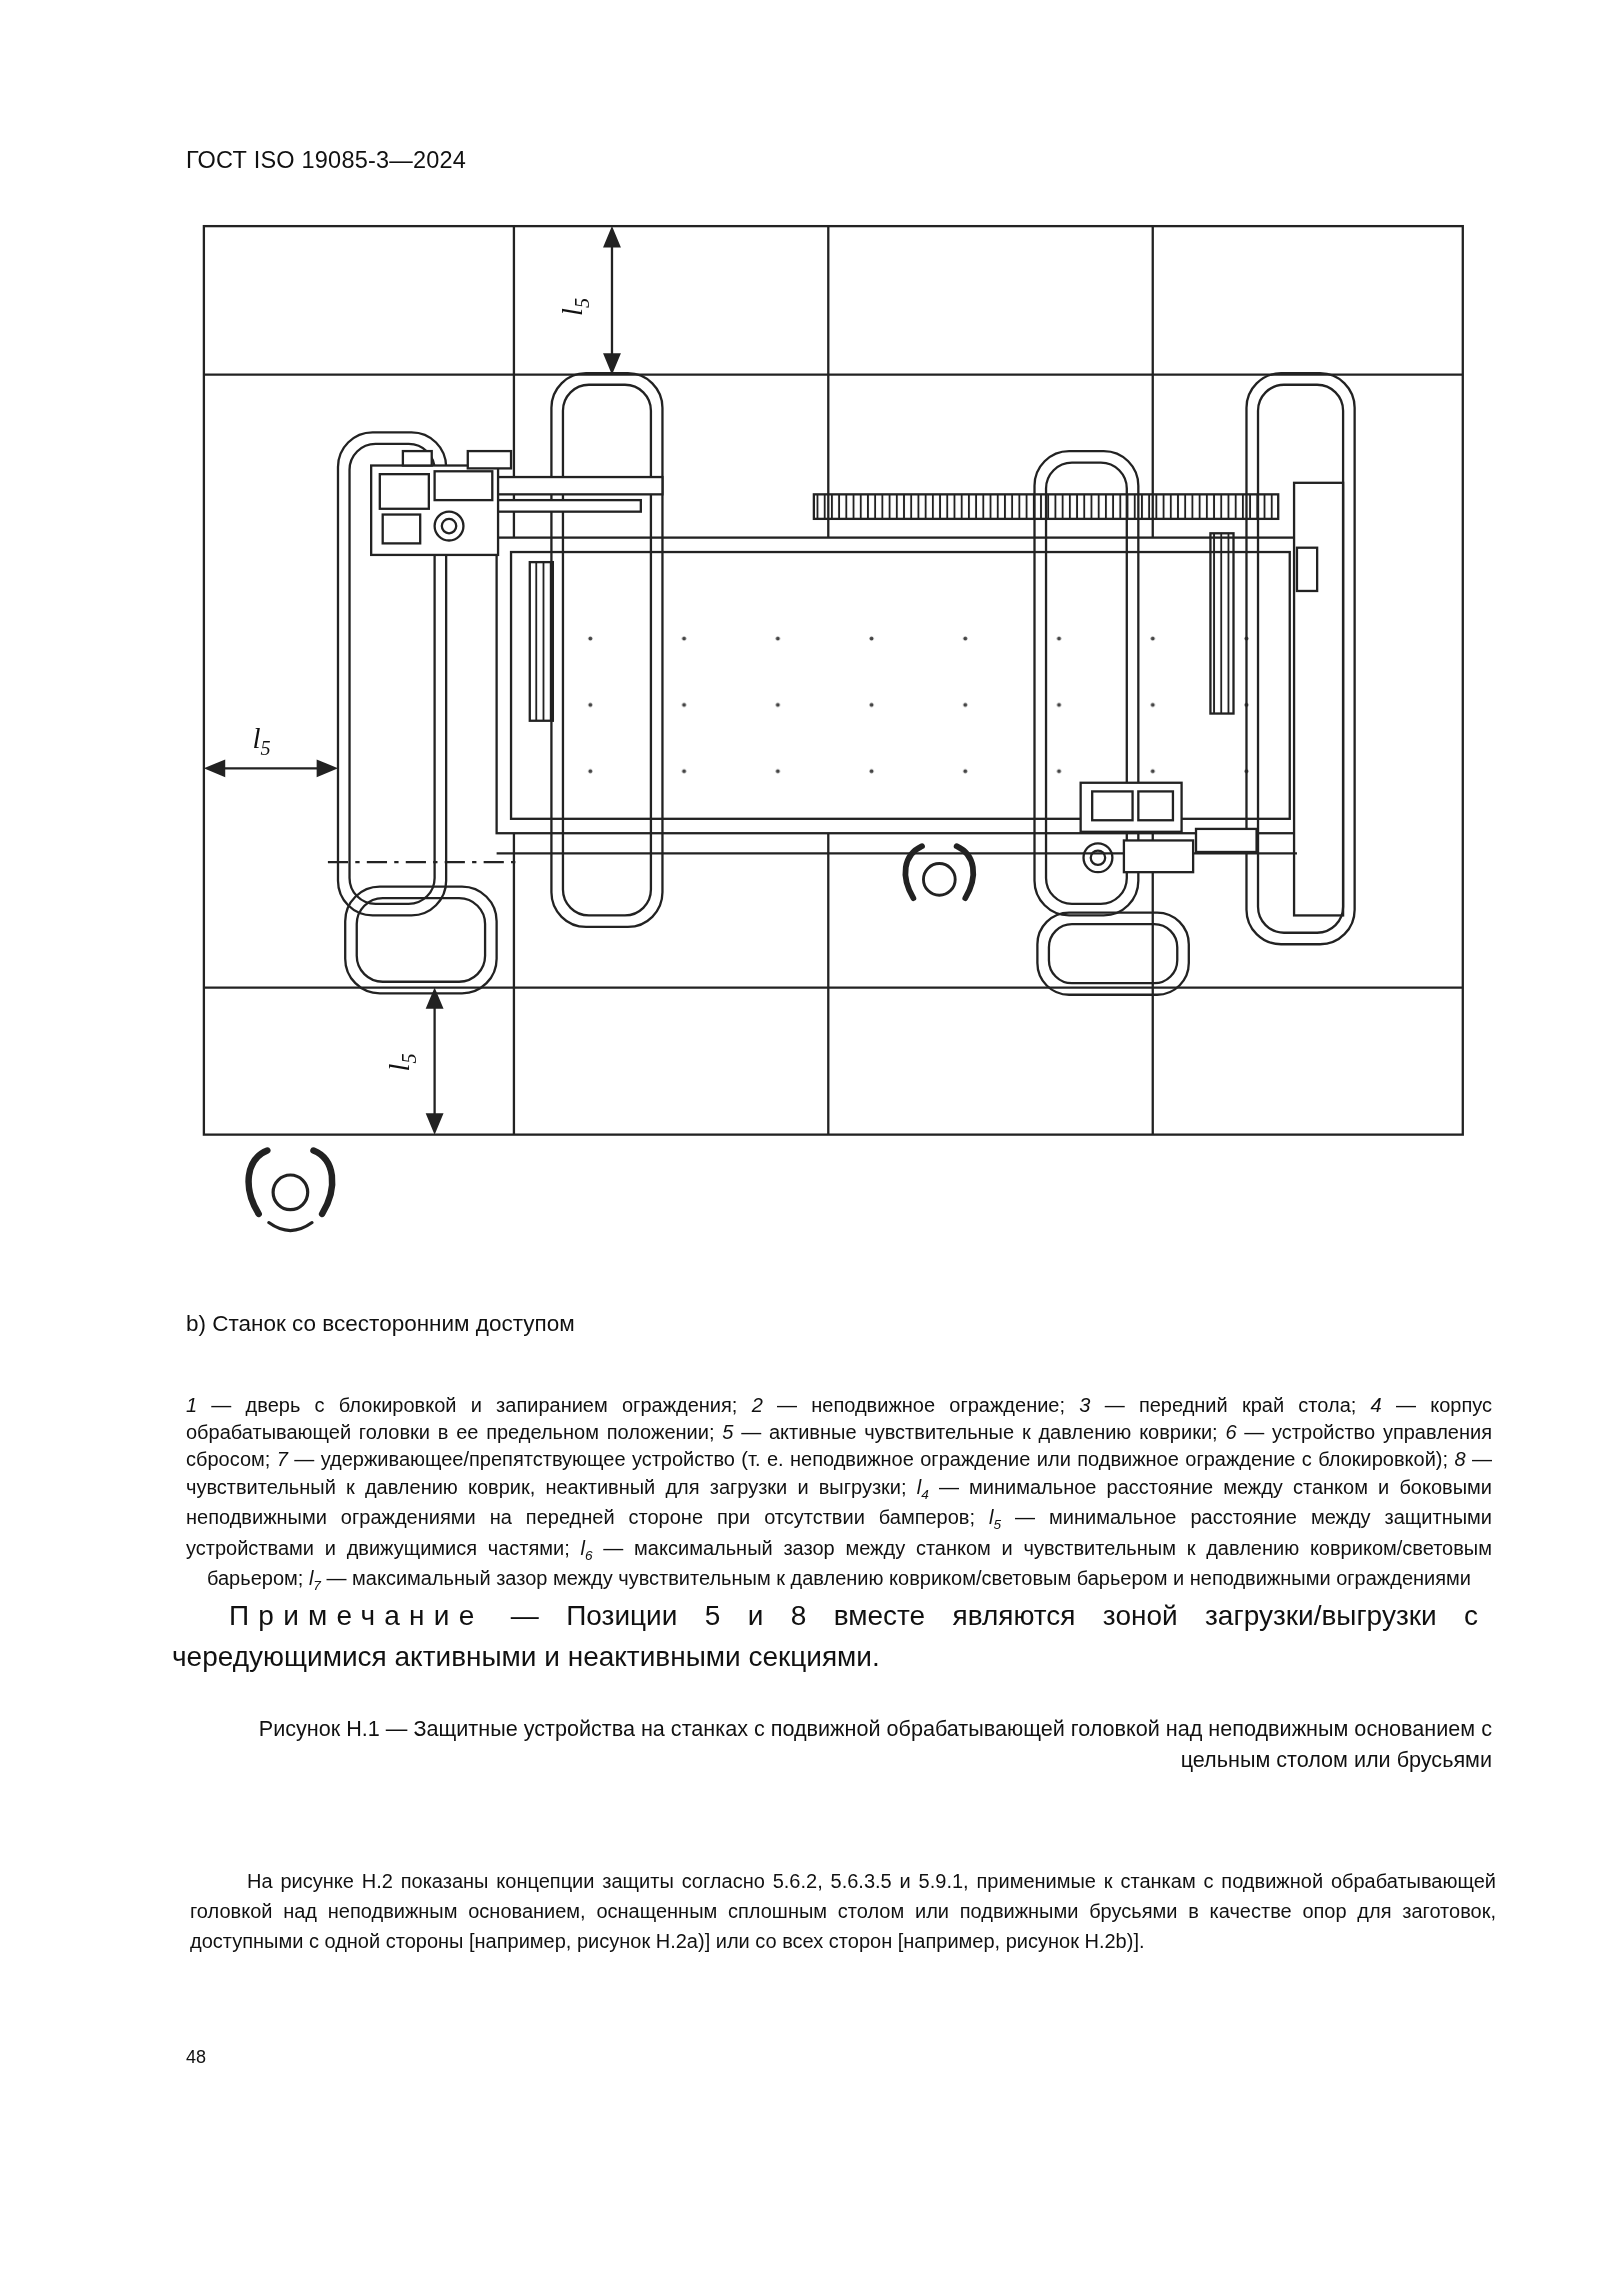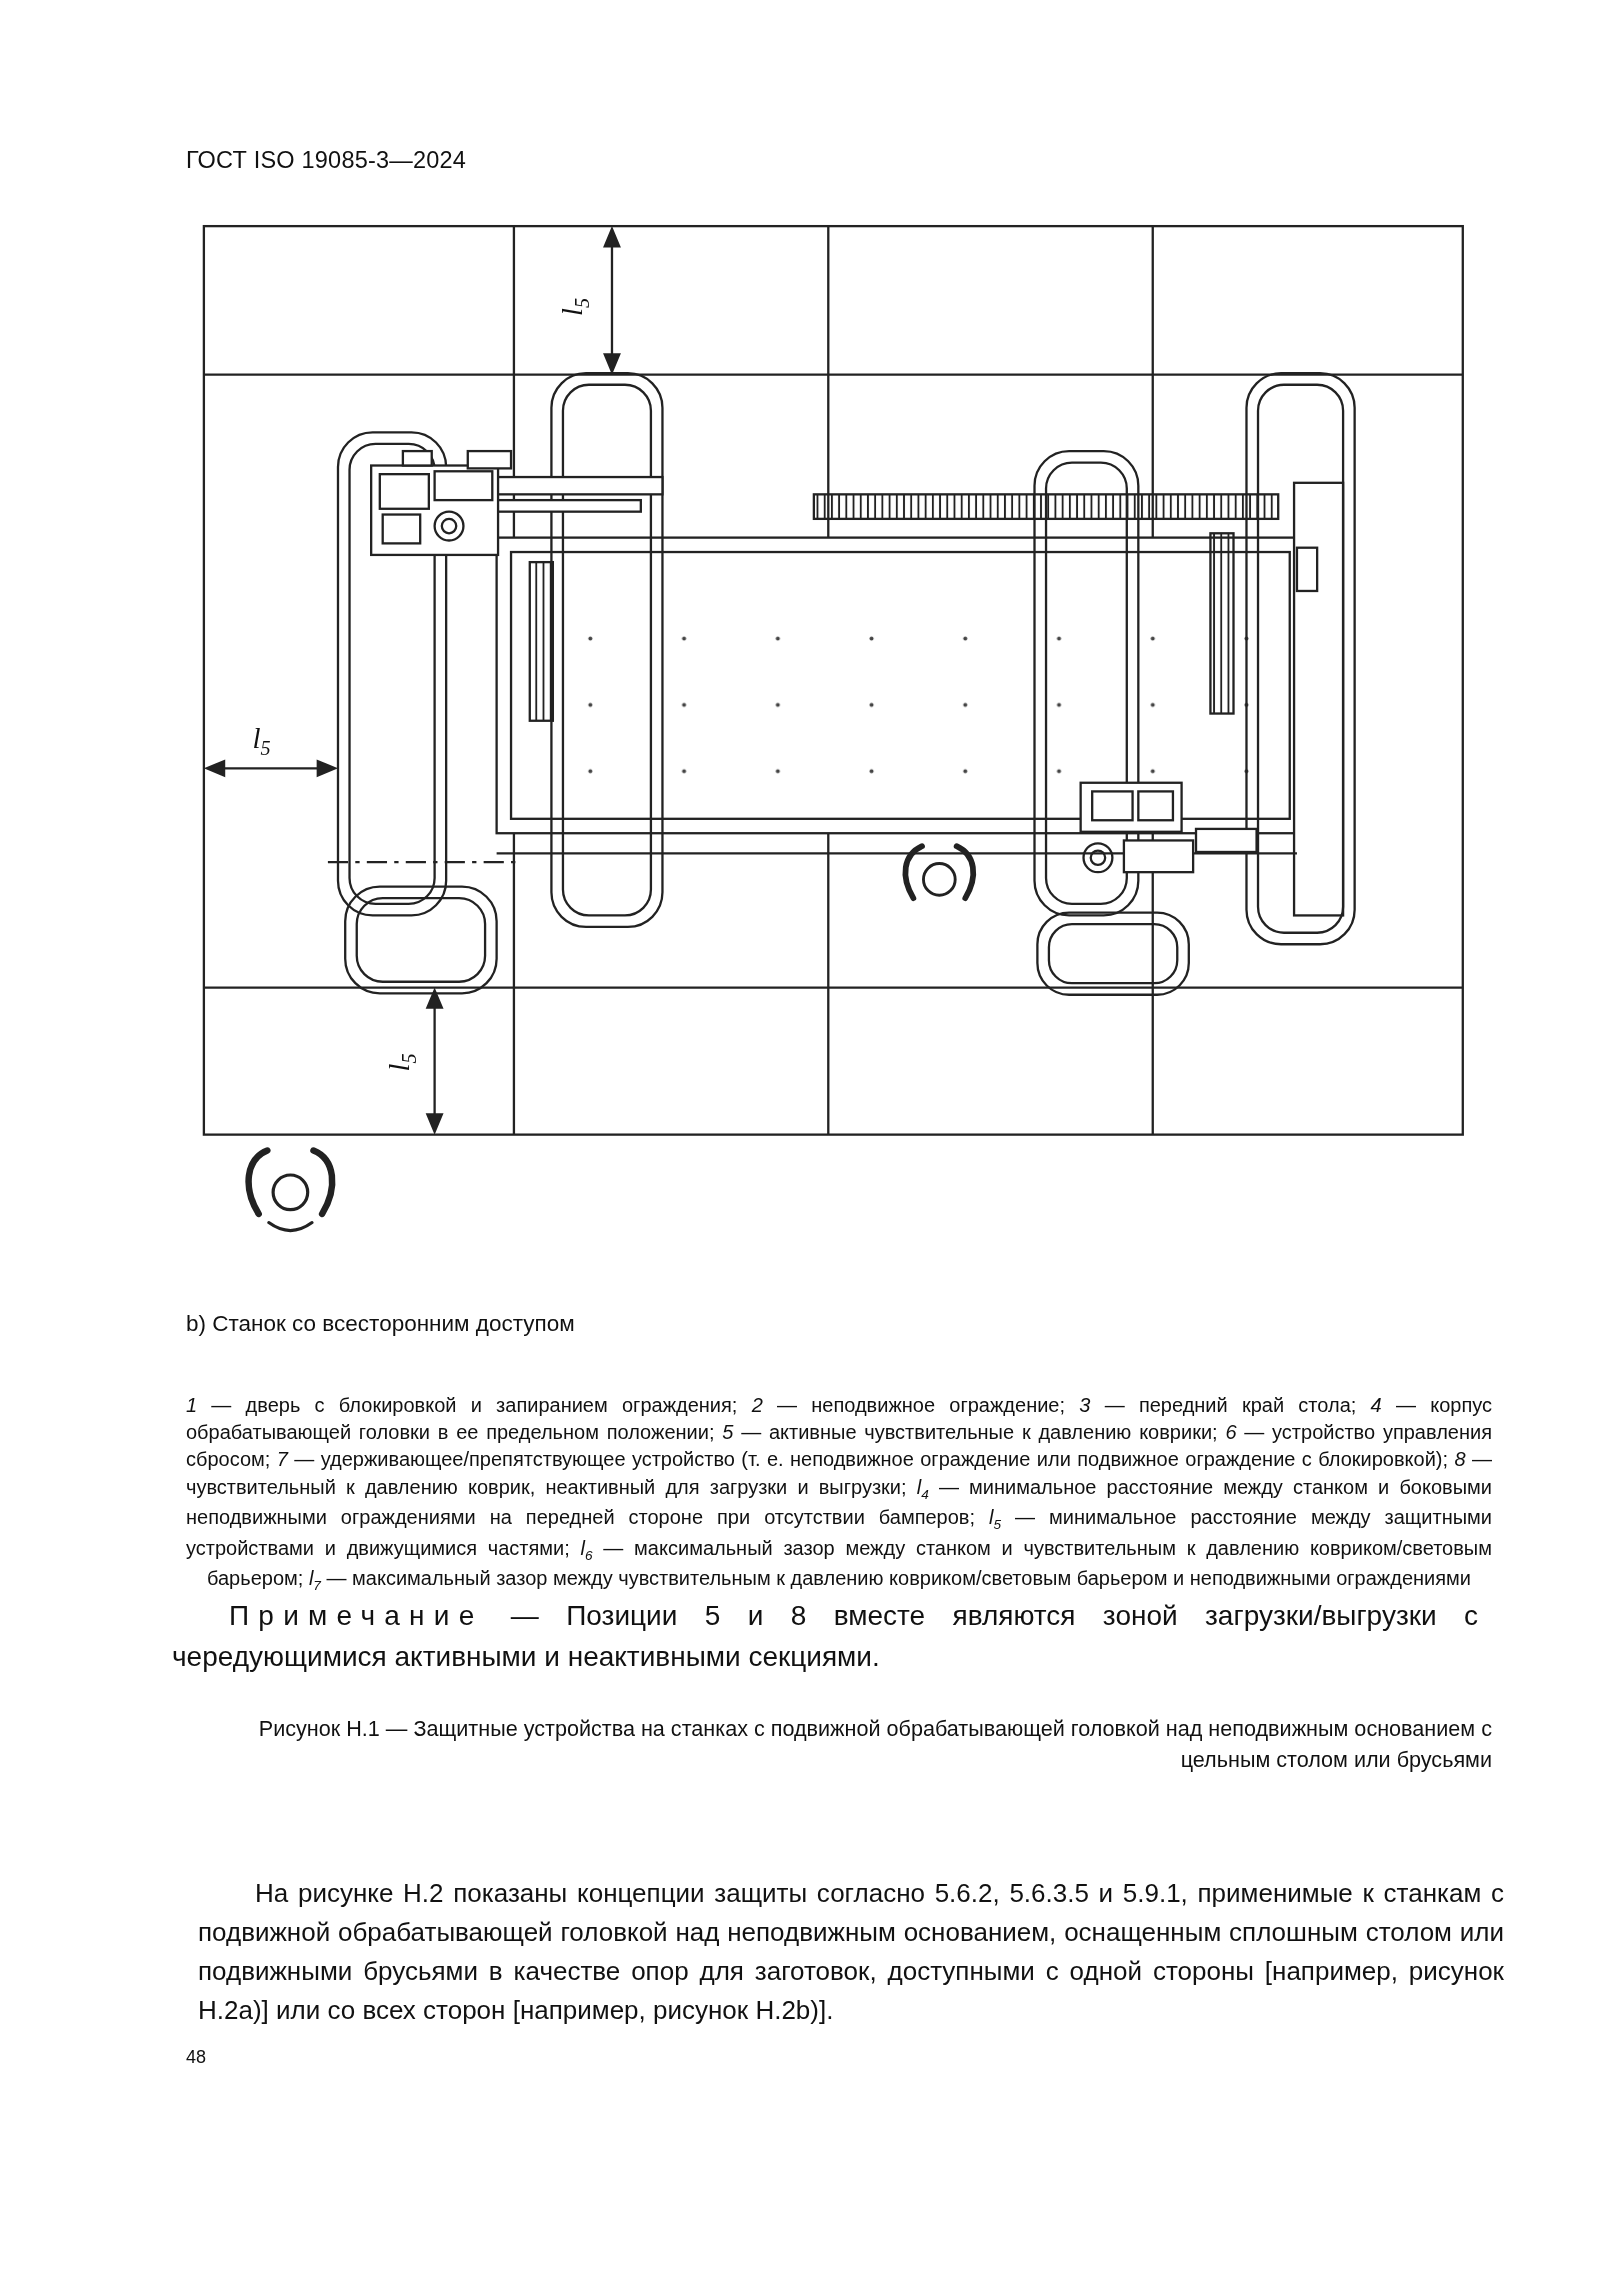--- a/index.html
+++ b/index.html
@@ -36,22 +36,22 @@
     font-size:28px;line-height:1.45;text-align:justify;
     text-indent:57px;margin:0;
   }
   .note-label{letter-spacing:0.33em;}
   .fig-caption{
     position:absolute;left:186px;top:1713px;width:1306px;
     font-size:21.6px;line-height:1.45;text-align:right;margin:0;
   }
   .body-para{
     position:absolute;left:186px;top:1862px;width:1306px;
-    font-size:26px;line-height:1.5;text-align:justify;
-    text-indent:57px;margin:12px;
+    font-size:20px;line-height:1.5;text-align:justify;
+    text-indent:57px;margin:4px;
   }
   .page-number{
     position:absolute;left:186px;top:2047px;
     font-size:18px;
   }
   svg text.dim{font-family:"Liberation Serif", serif;font-style:italic;fill:#111;stroke:none;}
 </style>
 </head>
 <body>
 

